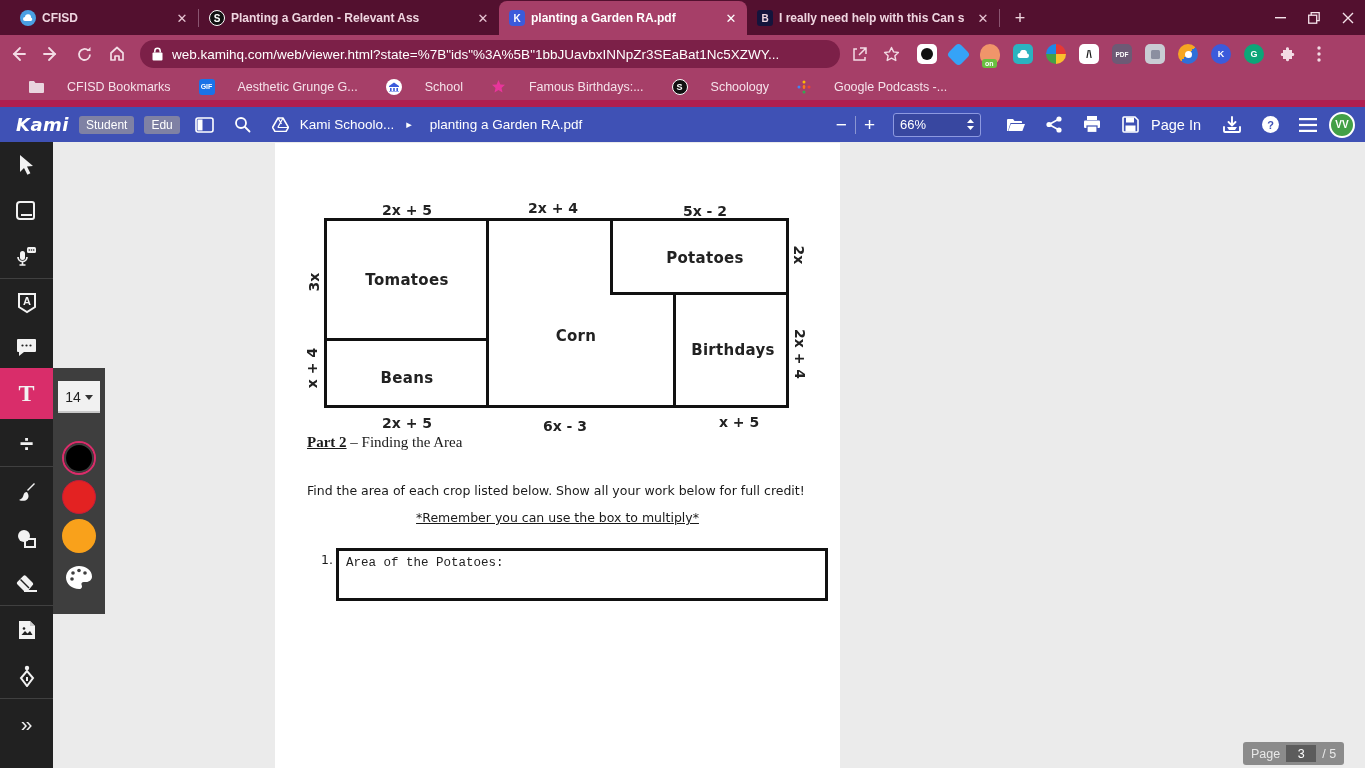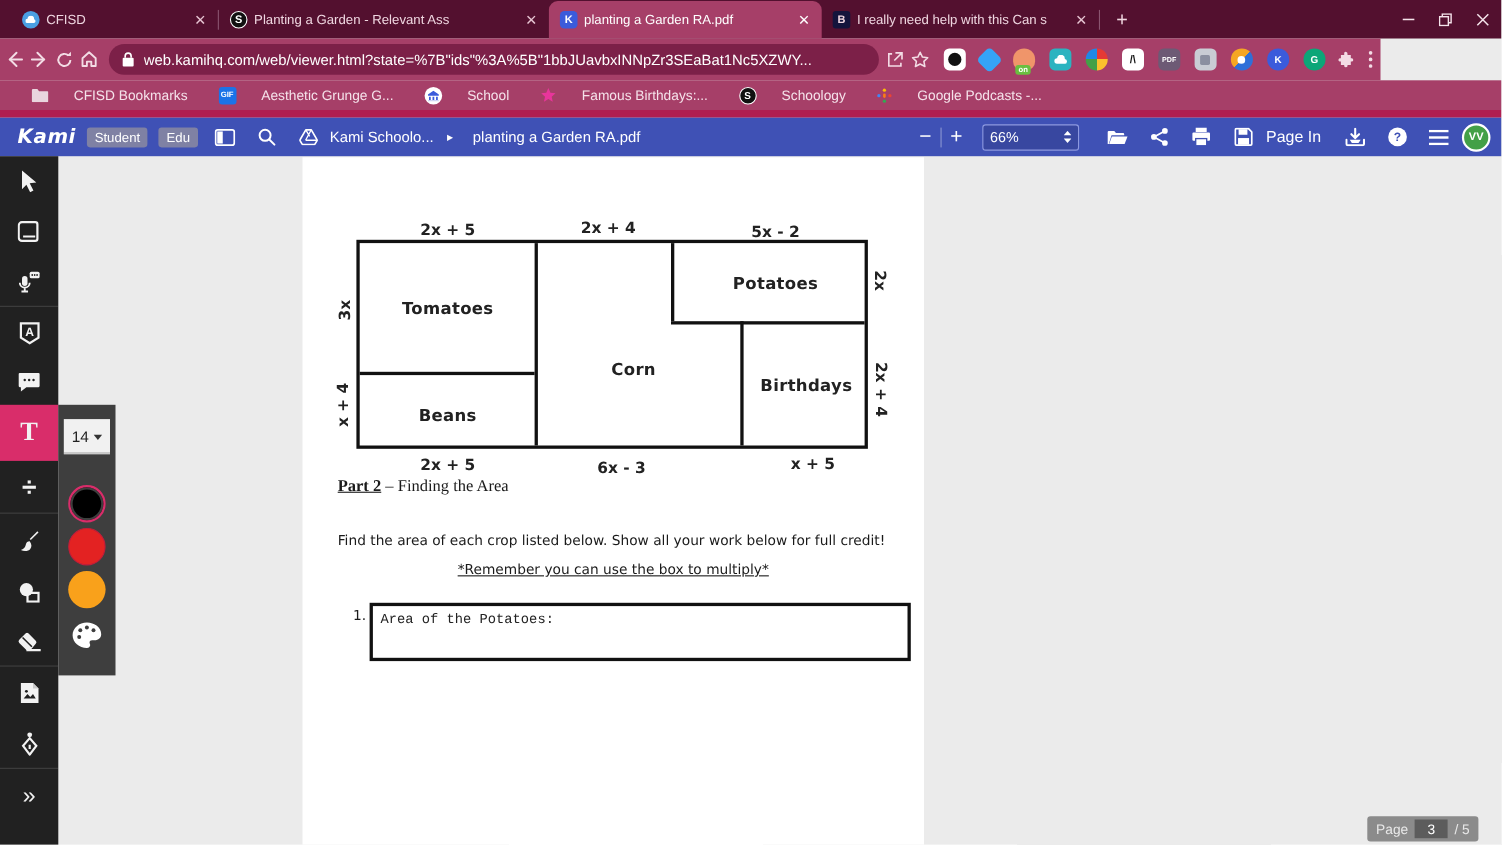--- a/index.html
+++ b/index.html
@@ -4,31 +4,31 @@
 <style>
   * { margin:0; padding:0; box-sizing:border-box; }
   html,body { width:1365px; height:768px; overflow:hidden; }
   body { font-family:"Liberation Sans", sans-serif; }
   .abs { position:absolute; }
   .screen { position:relative; width:1365px; height:768px; background:#ebebeb; }
 
   
   .tabstrip { position:absolute; left:0; top:0; width:1365px; height:35px; background:#53102f; display:flex; align-items:flex-end; }
   .tab { height:34px; display:flex; align-items:center; padding:0 8px 0 10px; color:#efd6e0; font-size:12px; position:relative; }
-  .tab .title { overflow:hidden; white-space:nowrap; flex:1; margin:0 6px; }
+  .tab .title { overflow:hidden; white-space:nowrap; flex:1; margin:0 6px;font-weight:bold; }
   .tab.active { background:#a63f68; border-radius:8px 8px 0 0; color:#ffffff; }
   .tab-sep { width:1px; height:18px; background:#8a5570; margin-bottom:8px; }
   .favicon { width:16px; height:16px; border-radius:50%; flex:none; display:flex; align-items:center; justify-content:center; font-size:10px; font-weight:bold; }
   .closex { width:16px; height:16px; flex:none; display:flex; align-items:center; justify-content:center; font-size:13px; color:#e8c6d4; border-radius:50%; }
   .tab.active .closex { color:#fff; }
   .newtab { width:28px; height:28px; margin:0 0 3px 6px; display:flex; align-items:center; justify-content:center; color:#f0d7e0; font-size:18px; border-radius:50%; }
   .wincontrols { margin-left:auto; display:flex; height:35px; }
   .winbtn { width:34px; height:35px; display:flex; align-items:center; justify-content:center; color:#f4e3ea; }
 
-  .toolbar { position:absolute; left:0; top:35px; width:1255px; height:38px; background:#a63f68; display:flex; align-items:center; }
+  .toolbar { position:absolute; left:0; top:35px; width:1365px; height:38px; background:#a63f68; display:flex; align-items:center; }
   .navicon { width:30px; height:30px; display:flex; align-items:center; justify-content:center; color:#f3dce5; margin-left:3px; }
   .omnibox { height:28px; flex:0 0 700px; margin-left:8px; background:#7c2048; border-radius:14px; display:flex; align-items:center; padding:0 12px; color:#fff; }
   .omnibox .url { font-size:13.5px; white-space:nowrap; overflow:hidden; }
   .tbicon { width:26px; height:26px; display:flex; align-items:center; justify-content:center; color:#f3dce5; margin-left:6px; }
   .ext { width:20px; height:20px; border-radius:5px; margin-left:13px; flex:none; display:flex; align-items:center; justify-content:center; font-size:9px; font-weight:bold; color:#fff; }
 
   .bookmarks { position:absolute; left:0; top:73px; width:1365px; height:27px; background:#a63f68; display:flex; align-items:center; color:#f5e2ea; font-size:12.5px; }
   .accentstrip { position:absolute; left:0; top:100px; width:1365px; height:7px; background:#b01e50; }
   .bm { display:flex; align-items:center; margin-left:28px; }
   .bm .bmlabel { margin-left:23px; white-space:nowrap; }

